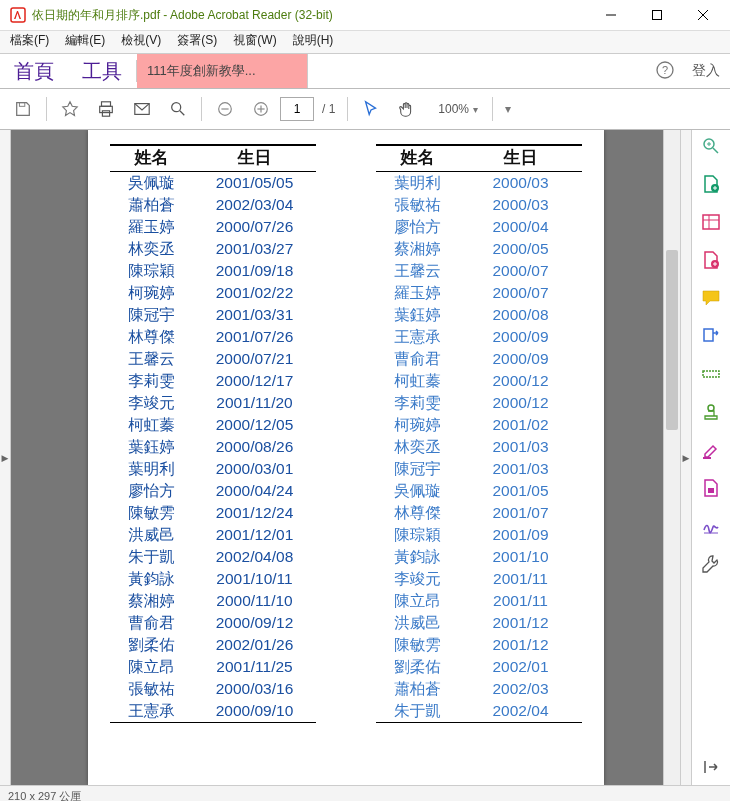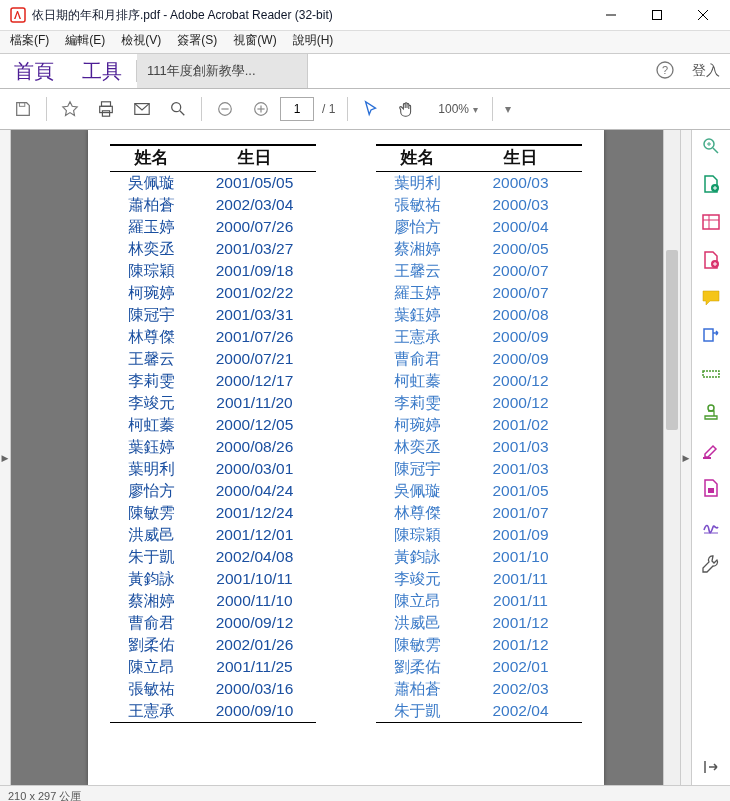--- a/index.html
+++ b/index.html
@@ -1,27 +1,27 @@
 <!DOCTYPE html>
 <html><head>
 <meta charset="utf-8">
 <style>
   html,body{margin:0;padding:0;font-family:"Microsoft JhengHei","Segoe UI",Arial,sans-serif;font-size:13px;color:#222;background:#fff;overflow:hidden;width:730px;height:801px}
   .titlebar{display:flex;align-items:center;height:30px;border-bottom:1px solid #ddd;padding:0 4px}
   .titlebar .appicon{width:16px;height:16px;margin:0 6px;display:flex;align-items:center;justify-content:center}
-  .titlebar .title{flex:1;font-size:12px;color:#0f172a}
+  .titlebar .title{flex:1;font-size:12px;color:#4d7c0f}
   .titlebar .winbtn{width:46px;height:30px;display:flex;align-items:center;justify-content:center;color:#333}
   .menubar{display:flex;height:22px;padding:0 6px;font-size:12px;gap:8px;border-bottom:1px solid #ccc;background:#f7f7f7}
   .menubar span{padding:1px 4px}
   .tabsrow{display:flex;align-items:stretch;height:34px;border-bottom:1px solid #bbb;background:#fff}
   .tabsrow .navtab{padding:0 14px;display:flex;align-items:center;font-size:20px;color:#4c1d95}
   .tabsrow .navdiv{width:1px;background:#ccc;margin:6px 0}
   .tabsrow .doctab{display:flex;align-items:center;padding:0 10px;min-width:150px;border-right:1px solid #ccc;font-size:13px;color:#444;position:relative}
   .tabsrow .doctab.active{background:#fff;border-bottom:2px solid #1a73e8;color:#000}
-  .tabsrow .doctab.inactive{background:#e5e5e5}
+  .tabsrow .doctab.inactive{background:#fca5a5}
   .tabsrow .doctab .x{margin-left:8px;color:#777}
   .tabsrow .spacer{flex:1}
   .tabsrow .rightctrl{display:flex;align-items:center;padding:0 10px;color:#555;gap:18px}
   .toolbar{display:flex;align-items:center;height:40px;border-bottom:1px solid #bbb;gap:2px;padding:0 6px}
   .tbtn{width:34px;height:34px;display:flex;align-items:center;justify-content:center;color:#555}
   .tbtn svg{width:18px;height:18px}
   .vsep{width:1px;height:24px;background:#ccc;margin:0 4px}
   .pagefld{width:28px;height:20px;border:1px solid #aaa;text-align:center;font-size:12px}
   .toolbar .lbl{font-size:12px;color:#555}
   .drop{font-size:10px;color:#777;margin-left:2px}

